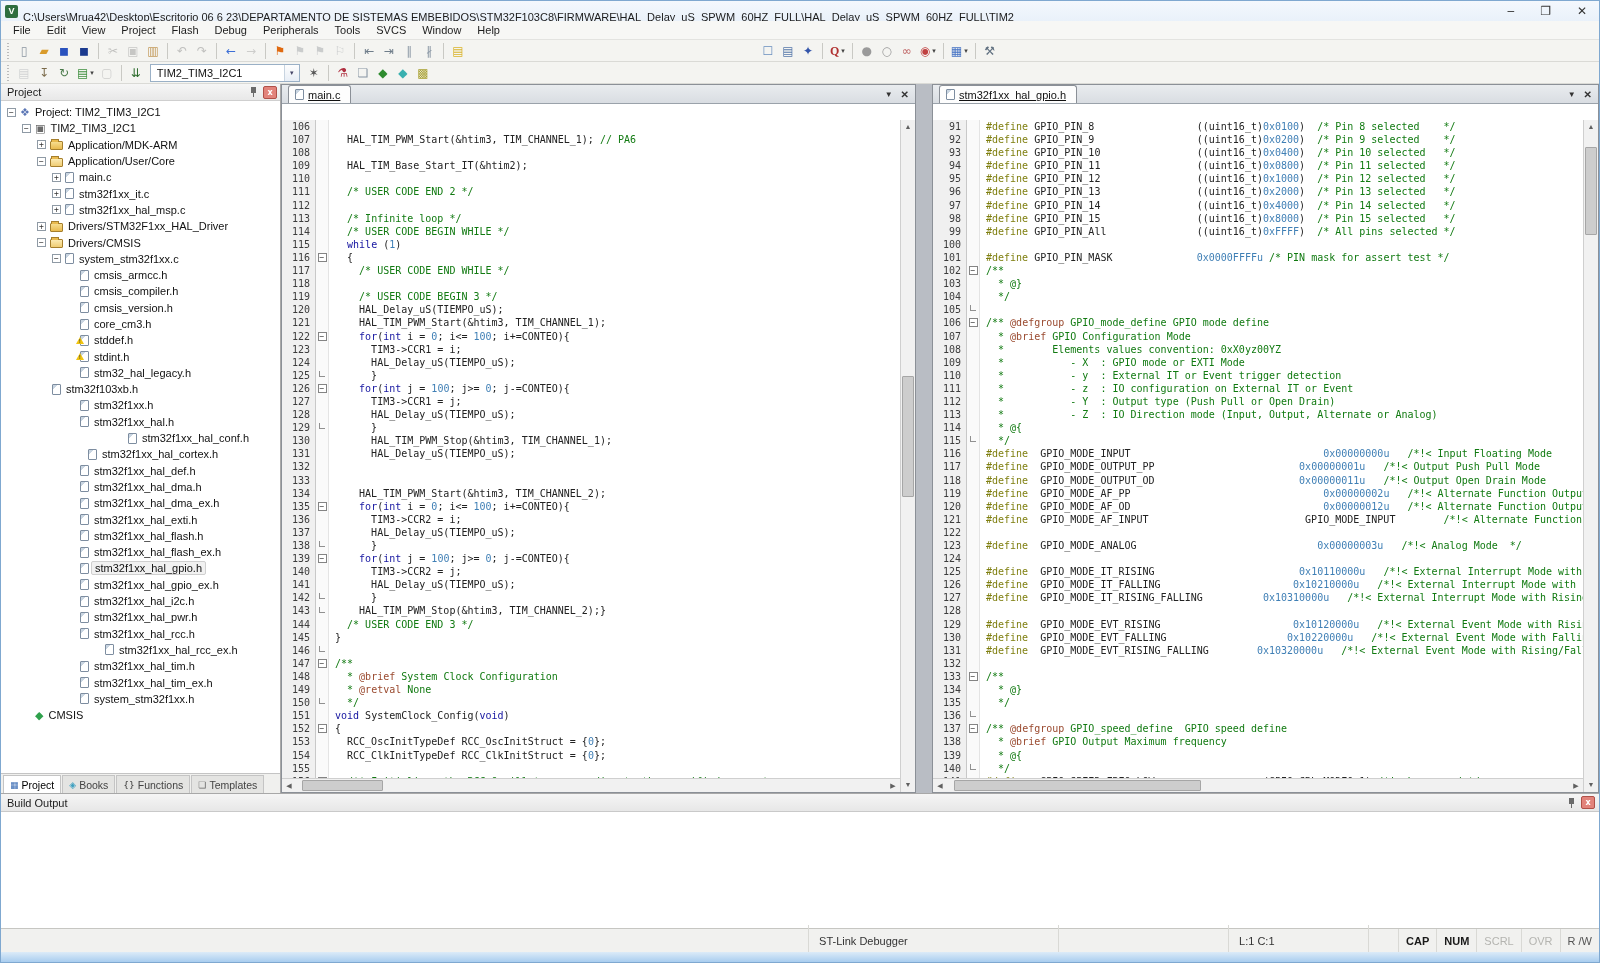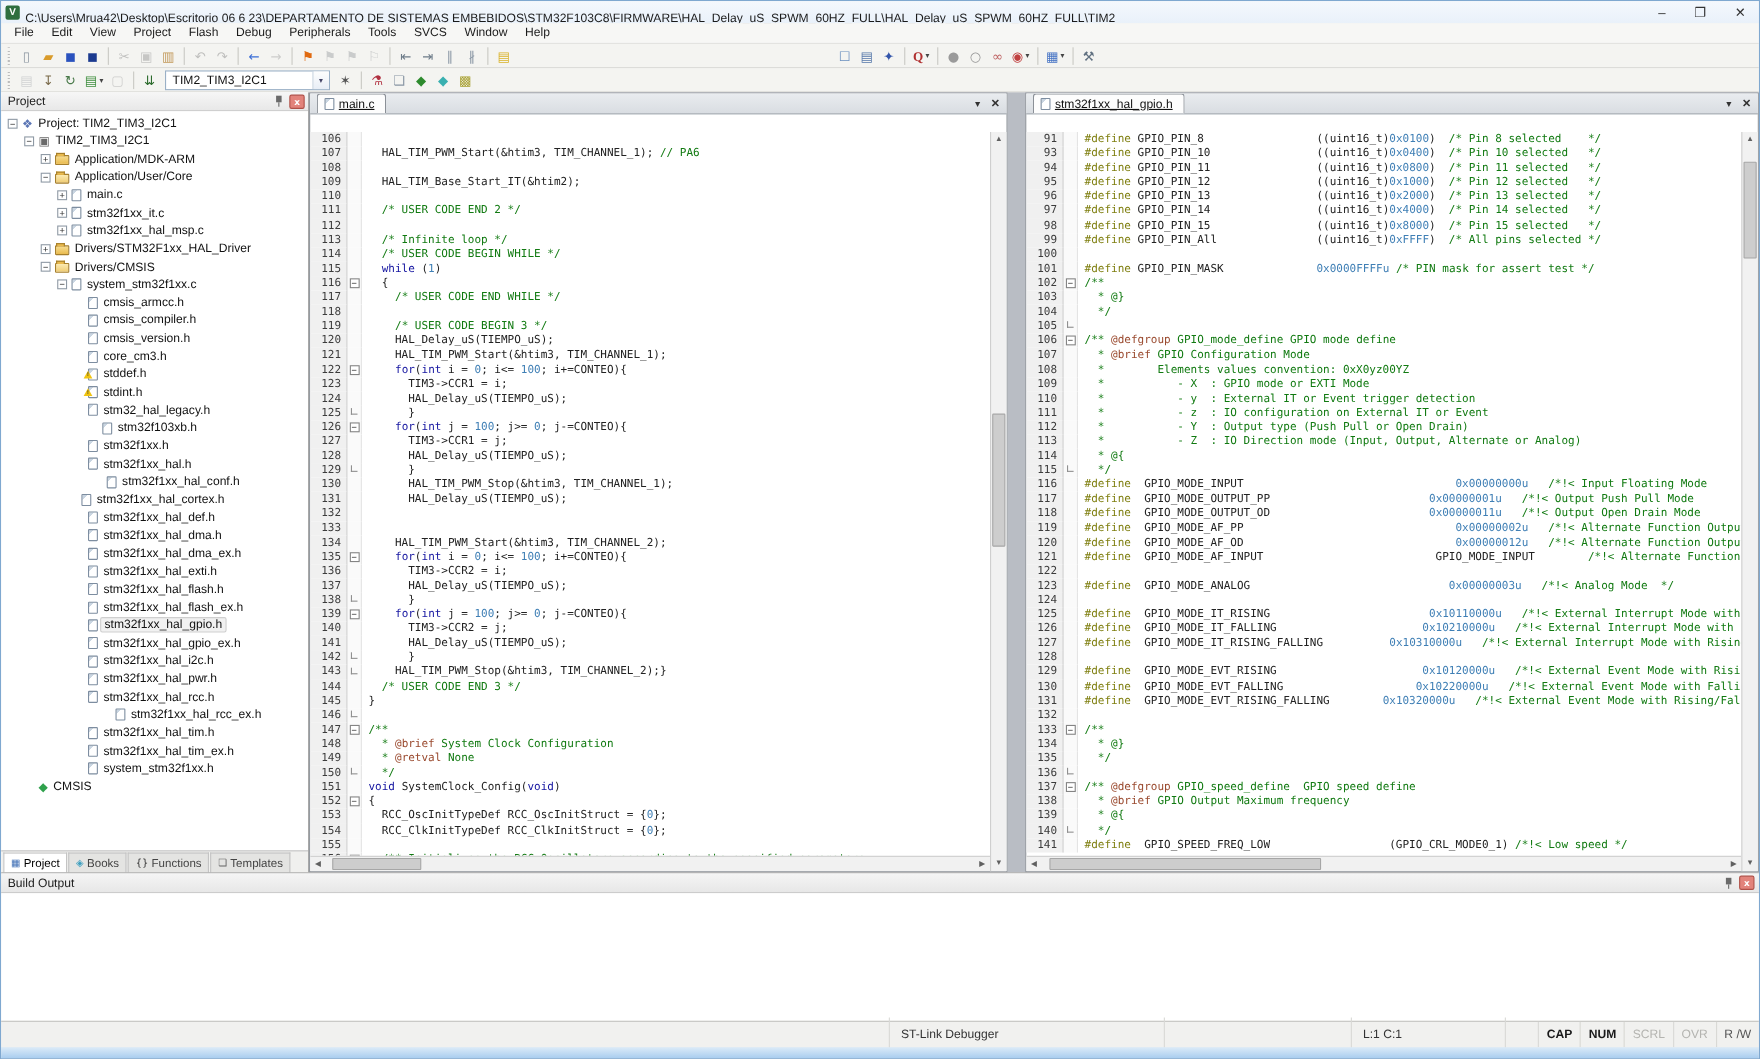--- a/index.html
+++ b/index.html
@@ -424,49 +424,49 @@
             </span>
             <span class="tlabel">stdint.h</span>
           </div>
           <div class="trow" style="padding-left: 66px;">
             <span class="xsp"></span>
             <span class="ticon">
               <span class="i-paper"></span>
             </span>
             <span class="tlabel">stm32_hal_legacy.h</span>
           </div>
-          <div class="trow" style="padding-left: 79px;">
+          <div class="trow" style="padding-left: 38px;">
             <span class="xsp"></span>
             <span class="ticon">
               <span class="i-paper"></span>
             </span>
             <span class="tlabel">stm32f103xb.h</span>
           </div>
           <div class="trow" style="padding-left: 66px;">
             <span class="xsp"></span>
             <span class="ticon">
               <span class="i-paper"></span>
             </span>
             <span class="tlabel">stm32f1xx.h</span>
           </div>
           <div class="trow" style="padding-left: 66px;">
             <span class="xsp"></span>
             <span class="ticon">
               <span class="i-paper"></span>
             </span>
             <span class="tlabel">stm32f1xx_hal.h</span>
           </div>
-          <div class="trow" style="padding-left: 83px;">
+          <div class="trow" style="padding-left: 83px; justify-content: center;">
             <span class="xsp"></span>
             <span class="ticon">
               <span class="i-paper"></span>
             </span>
             <span class="tlabel">stm32f1xx_hal_conf.h</span>
           </div>
-          <div class="trow" style="padding-left: 60px;">
+          <div class="trow" style="padding-left: 40px; margin-left: 34px;">
             <span class="xsp"></span>
             <span class="ticon">
               <span class="i-paper"></span>
             </span>
             <span class="tlabel">stm32f1xx_hal_cortex.h</span>
           </div>
           <div class="trow" style="padding-left: 66px;">
             <span class="xsp"></span>
             <span class="ticon">
               <span class="i-paper"></span>
@@ -687,20 +687,21 @@
             </span>
             <span class="tabctl">
               <span class="a">▼</span>
               <span class="x">✕</span>
             </span>
           </div>
           <div class="editor-body">
             <div class="codewrap">
               <div class="codelines">
                 <div class="cl"><span class="lnum">91</span><span class="fm"></span><span class="ct"><span class="pp">#define</span><span> GPIO_PIN_8                 ((uint16_t)</span><span class="num">0x0100</span><span>)  </span><span class="cm">/* Pin 8 selected    */</span></span></div>
+                <div class="cl"><span class="lnum">92</span><span class="fm"></span><span class="ct"><span class="pp">#define</span><span> GPIO_PIN_9                 ((uint16_t)</span><span class="num">0x0200</span><span>)  </span><span class="cm">/* Pin 9 selected    */</span></span></div>
                 <div class="cl"><span class="lnum">93</span><span class="fm"></span><span class="ct"><span class="pp">#define</span><span> GPIO_PIN_10                ((uint16_t)</span><span class="num">0x0400</span><span>)  </span><span class="cm">/* Pin 10 selected   */</span></span></div>
                 <div class="cl"><span class="lnum">94</span><span class="fm"></span><span class="ct"><span class="pp">#define</span><span> GPIO_PIN_11                ((uint16_t)</span><span class="num">0x0800</span><span>)  </span><span class="cm">/* Pin 11 selected   */</span></span></div>
                 <div class="cl"><span class="lnum">95</span><span class="fm"></span><span class="ct"><span class="pp">#define</span><span> GPIO_PIN_12                ((uint16_t)</span><span class="num">0x1000</span><span>)  </span><span class="cm">/* Pin 12 selected   */</span></span></div>
                 <div class="cl"><span class="lnum">96</span><span class="fm"></span><span class="ct"><span class="pp">#define</span><span> GPIO_PIN_13                ((uint16_t)</span><span class="num">0x2000</span><span>)  </span><span class="cm">/* Pin 13 selected   */</span></span></div>
                 <div class="cl"><span class="lnum">97</span><span class="fm"></span><span class="ct"><span class="pp">#define</span><span> GPIO_PIN_14                ((uint16_t)</span><span class="num">0x4000</span><span>)  </span><span class="cm">/* Pin 14 selected   */</span></span></div>
                 <div class="cl"><span class="lnum">98</span><span class="fm"></span><span class="ct"><span class="pp">#define</span><span> GPIO_PIN_15                ((uint16_t)</span><span class="num">0x8000</span><span>)  </span><span class="cm">/* Pin 15 selected   */</span></span></div>
                 <div class="cl"><span class="lnum">99</span><span class="fm"></span><span class="ct"><span class="pp">#define</span><span> GPIO_PIN_All               ((uint16_t)</span><span class="num">0xFFFF</span><span>)  </span><span class="cm">/* All pins selected */</span></span></div>
                 <div class="cl"><span class="lnum">100</span><span class="fm"></span><span class="ct"></span></div>
                 <div class="cl"><span class="lnum">101</span><span class="fm"></span><span class="ct"><span class="pp">#define</span><span> GPIO_PIN_MASK              </span><span class="num">0x0000FFFFu</span><span> </span><span class="cm">/* PIN mask for assert test */</span></span></div>
                 <div class="cl"><span class="lnum">102</span><span class="fm"><span class="fbox">−</span></span><span class="ct"><span class="cm">/**</span></span></div>

